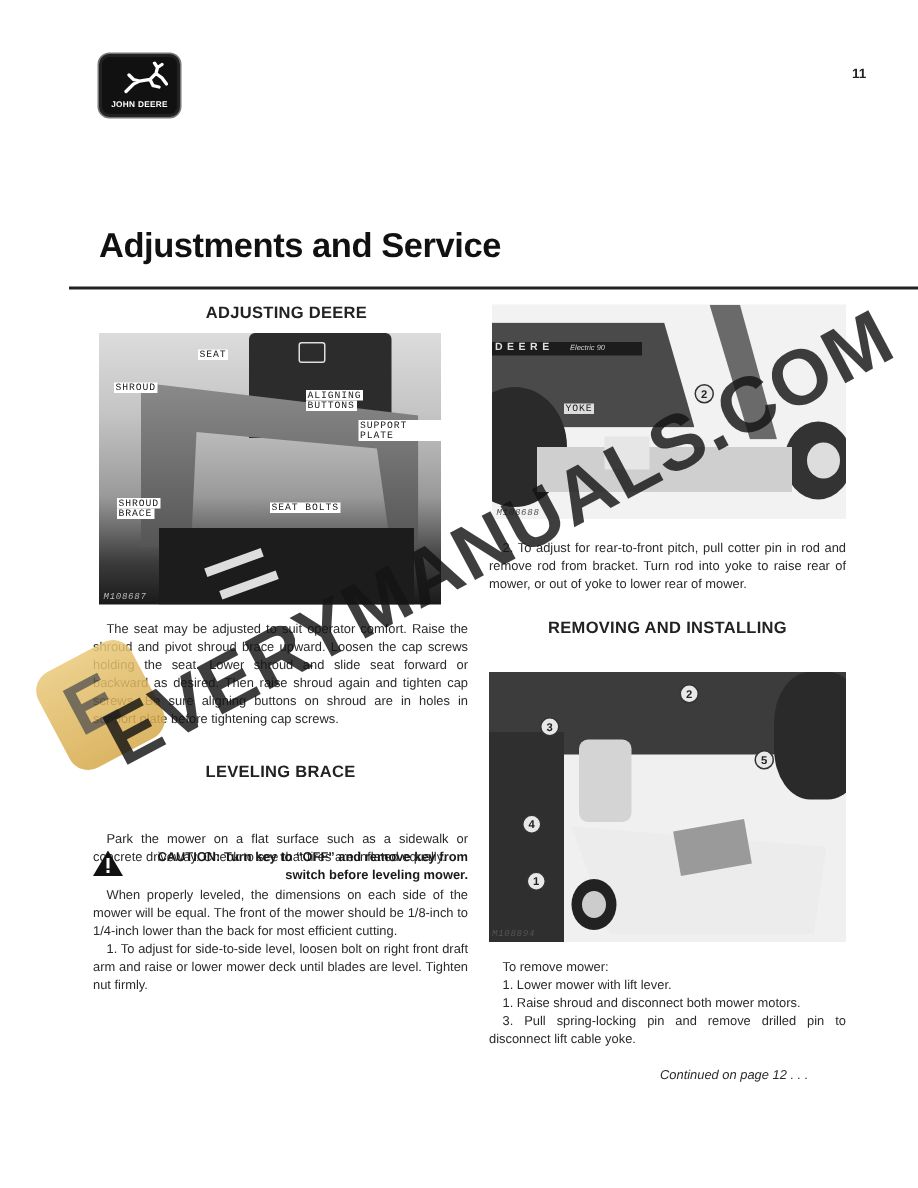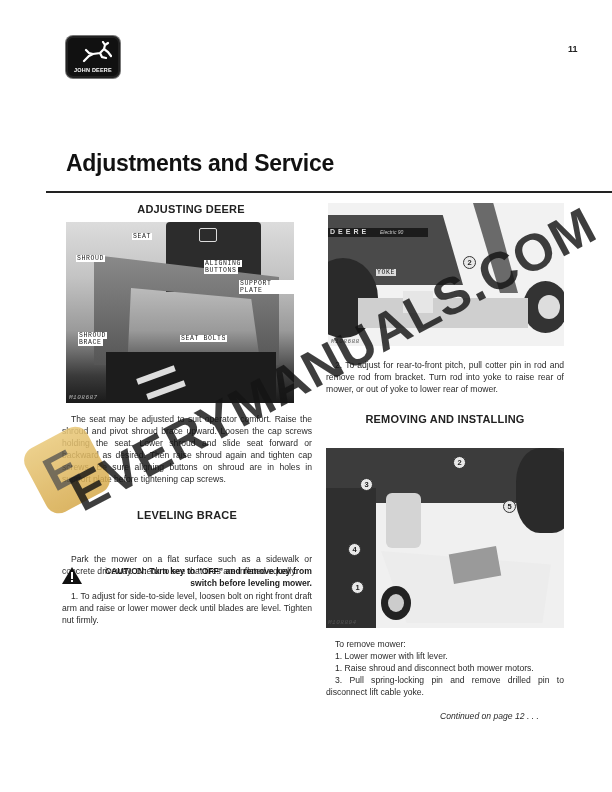--- a/index.html
+++ b/index.html
@@ -135,20 +135,21 @@
 <div class="caution">
   <svg class="caution-icon" width="20" height="17" viewBox="0 0 20 17">
     <path d="M10 0 L20 17 L0 17 Z" fill="#111"></path>
     <rect x="9" y="5" width="2" height="7" fill="#fff"></rect>
     <rect x="9" y="13" width="2" height="2" fill="#fff"></rect>
   </svg>
   <div class="caution-text">CAUTION: Turn key to “OFF” and remove key from switch before leveling mower.</div>
 </div>
 
 <div class="body-text" style="left:62px; top:590px; width:250px;">
+  <p>When properly leveled, the dimensions on each side of the mower will be equal. The front of the mower should be 1/8-inch to 1/4-inch lower than the back for most efficient cutting.</p>
   <p>1. To adjust for side-to-side level, loosen bolt on right front draft arm and raise or lower mower deck until blades are level. Tighten nut firmly.</p>
 </div>
 
 <div class="photo" style="left:328px; top:203px; width:236px; height:143px; background:#f2f2f2;">
   <div style="position:absolute; left:0; top:12px; width:135px; height:70px; background:#4a4a4a; clip-path:polygon(0 0,85% 0,100% 100%,0 100%);"></div>
   <div style="position:absolute; left:0; top:25px; width:100px; height:9px; background:#1c1c1c;"></div>
   <div style="position:absolute; left:2px; top:25px; font-size:7px; color:#ddd; letter-spacing:3px; font-weight:bold;">DEERE</div>
   <div style="position:absolute; left:52px; top:26px; font-size:5px; color:#ccc; font-style:italic;">Electric 90</div>
   <div style="position:absolute; left:145px; top:0; width:45px; height:90px; background:#6a6a6a; clip-path:polygon(0 0,45% 0,100% 100%,60% 100%);"></div>
   <div style="position:absolute; left:-20px; top:55px; width:70px; height:80px; background:#2a2a2a; border-radius:50%;"></div>

